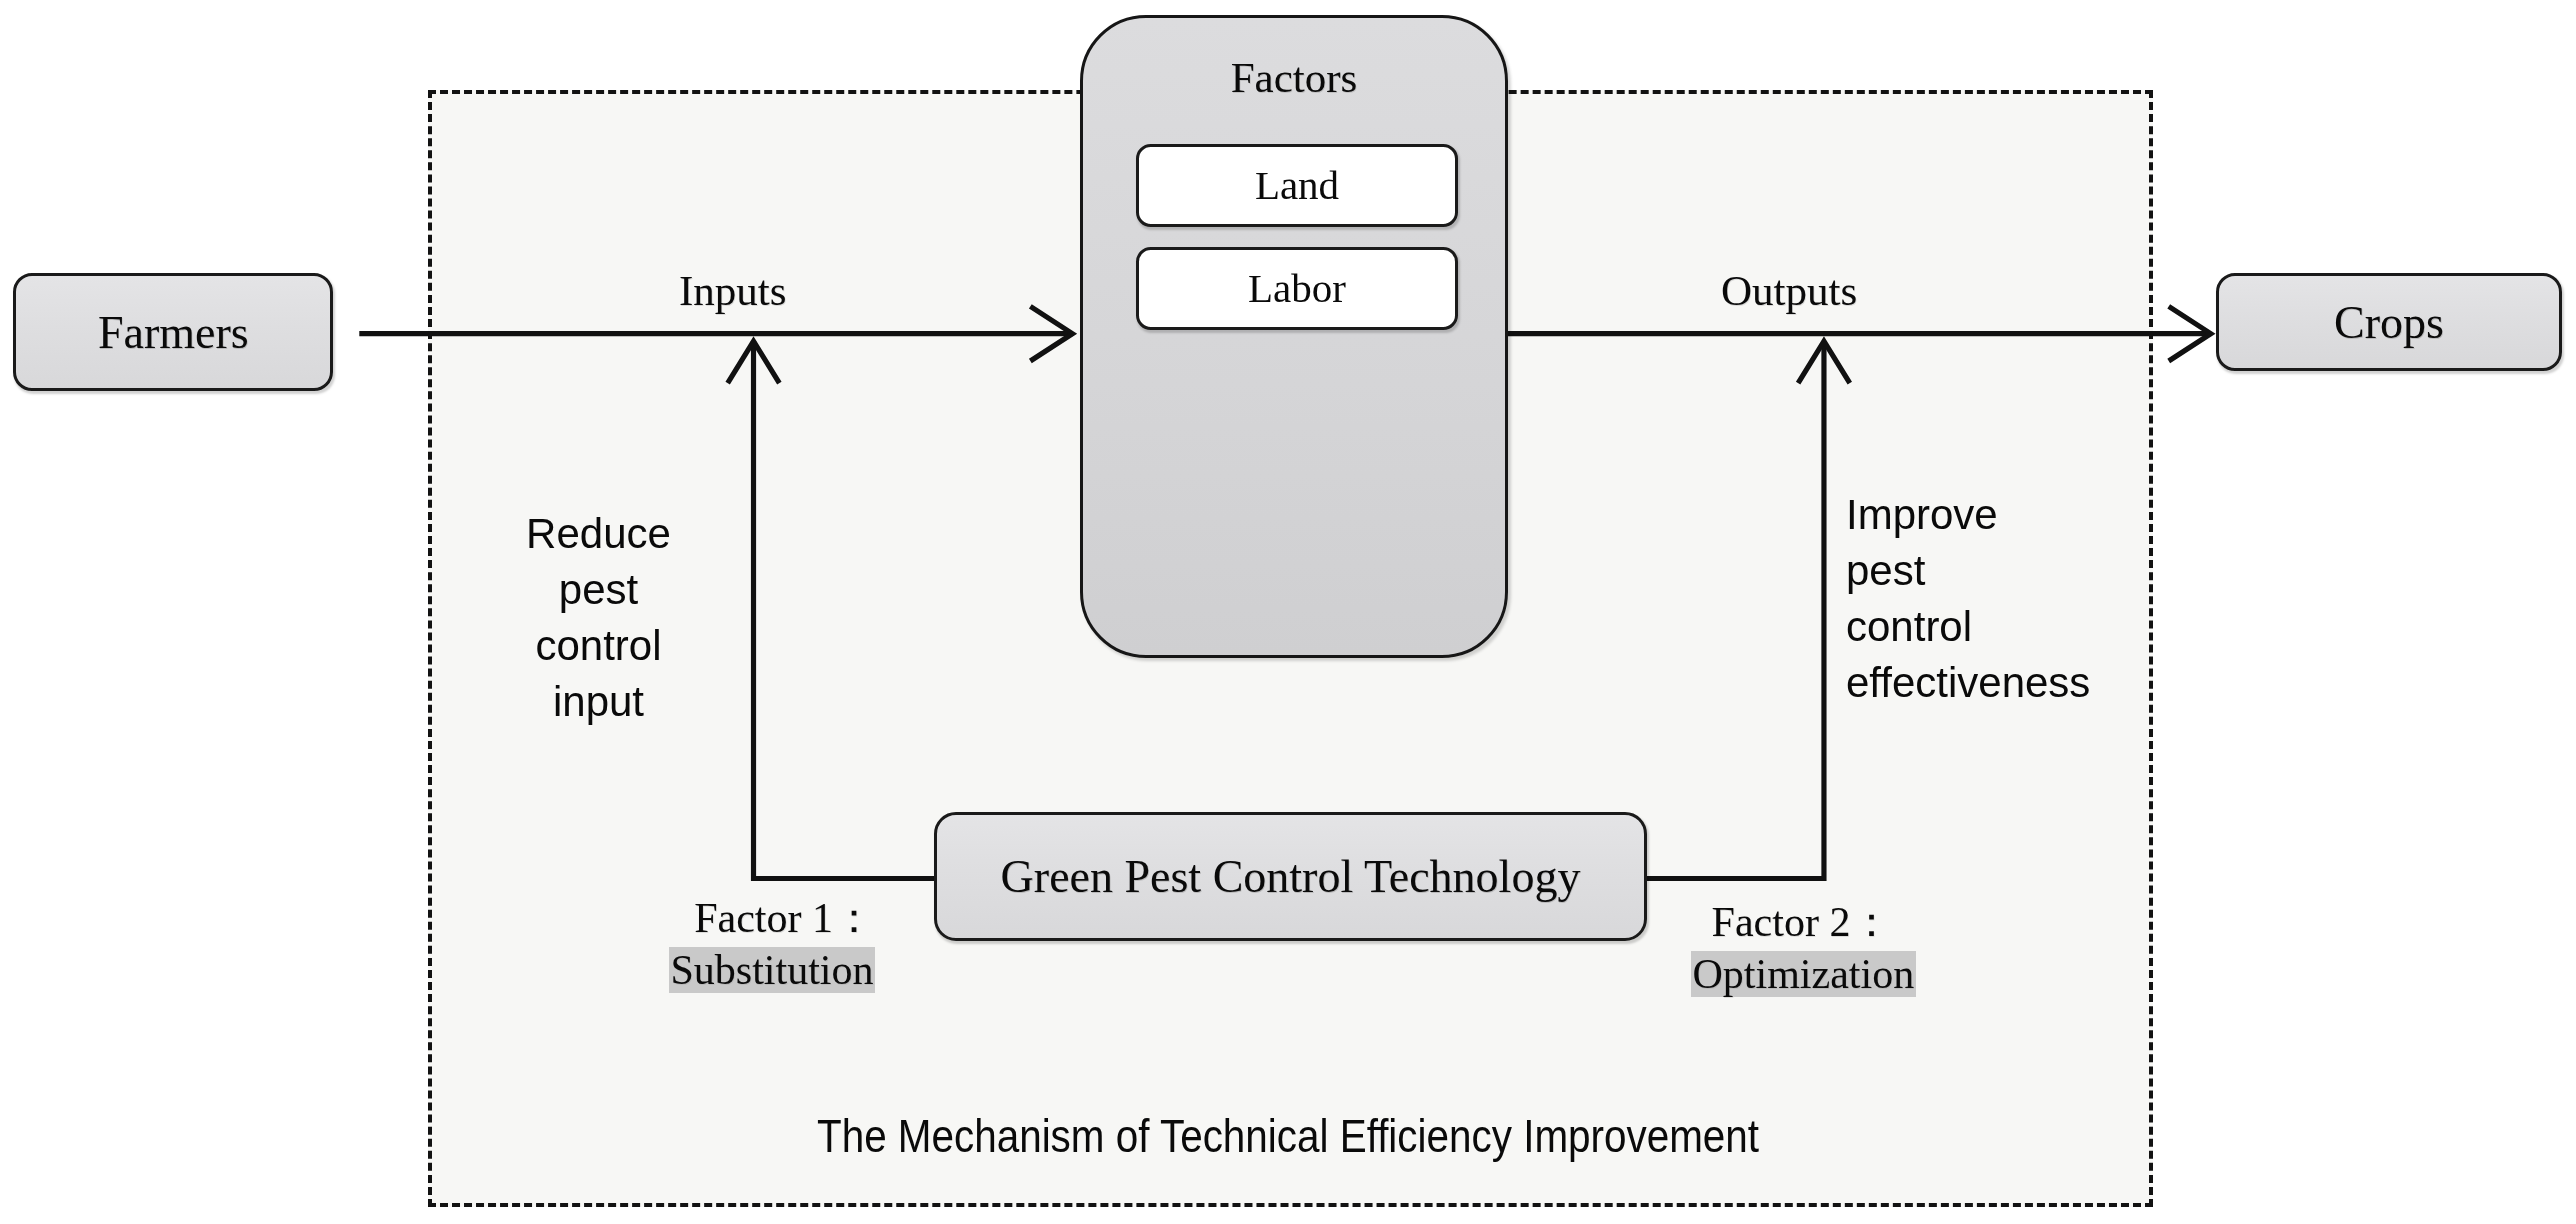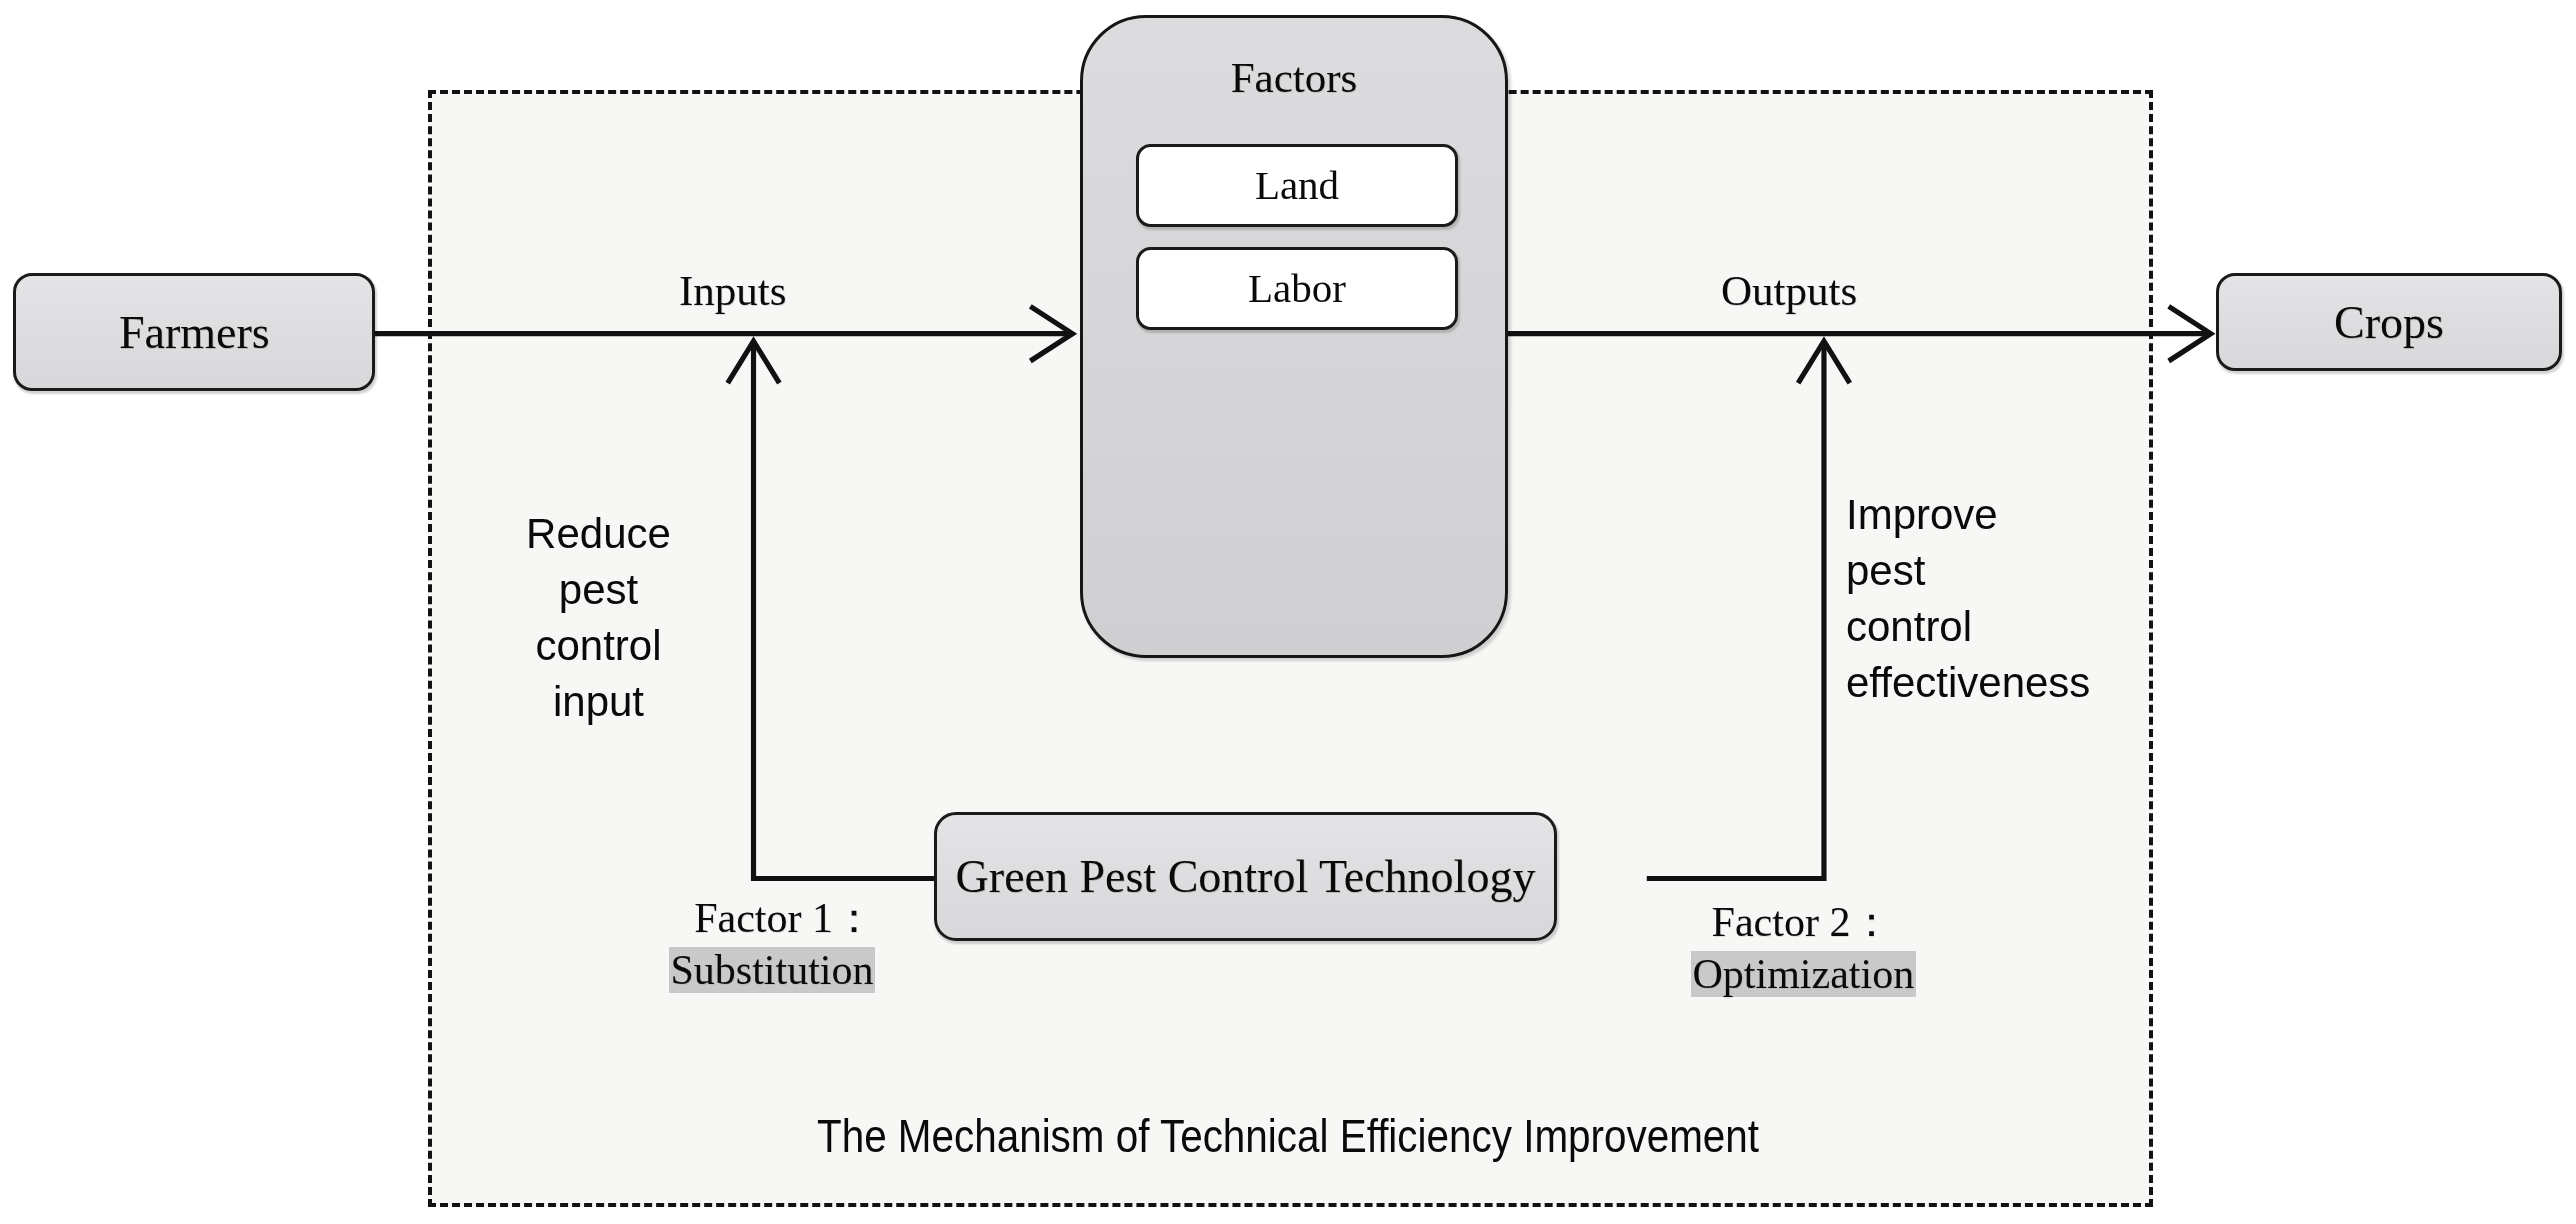--- a/index.html
+++ b/index.html
@@ -21,24 +21,24 @@
     position:absolute;box-sizing:border-box;
     background:linear-gradient(180deg,#e4e4e6 0%,#dedee0 45%,#d8d8da 100%);
     border:3.7px solid #1a1a1a;
     border-radius:19px;
     display:flex;align-items:center;justify-content:center;
     color:#0a0a0a;
     text-shadow:0.7px 0.7px 0 rgba(120,120,120,.35);
     box-shadow:1.5px 2.2px 2.2px rgba(0,0,0,.18);
   }
 
-  #farmers-node{left:13.3px;top:273px;width:362px;height:118px;font-size:46px;}
+  #farmers-node{left:13.3px;top:273px;width:320px;height:118px;font-size:46px;}
   #crops-node{left:2216px;top:273px;width:346px;height:98px;font-size:46px;}
 
-  #gpct-node{left:934px;top:812px;width:623px;height:129px;font-size:46px;border-radius:22px;}
+  #gpct-node{left:934px;top:812px;width:713px;height:129px;font-size:46px;border-radius:22px;}
 
   
   #factors-container{
     position:absolute;left:1080px;top:14.8px;width:428px;height:643px;
     box-sizing:border-box;
     background:linear-gradient(180deg,#dcdcde 0%,#d6d6d8 50%,#cfcfd1 100%);
     border:3.7px solid #161616;
     border-radius:66px;
     box-shadow:2.2px 3px 3px rgba(0,0,0,.16);
   }

